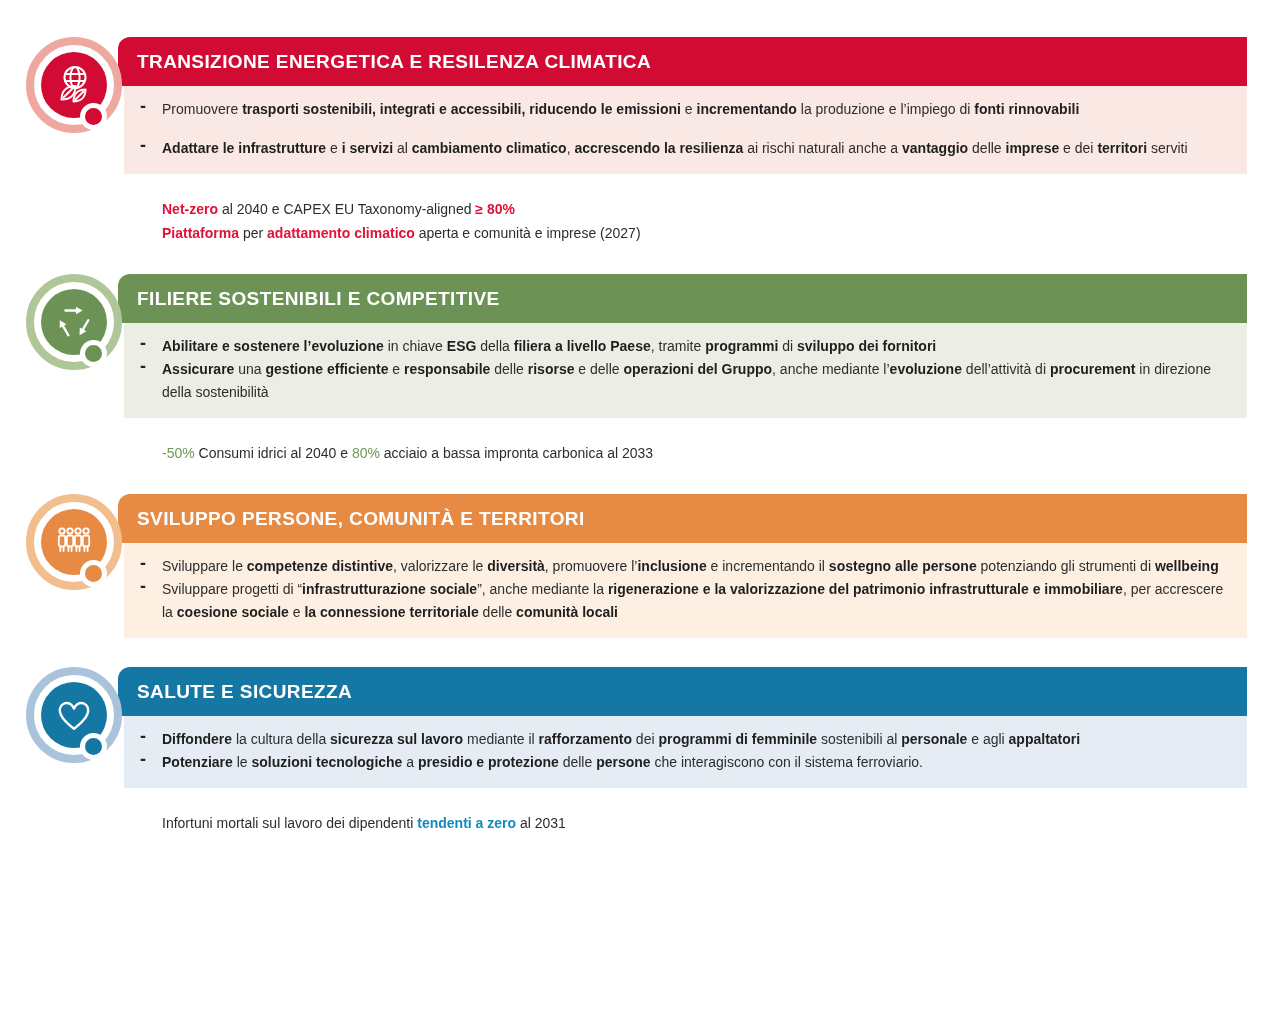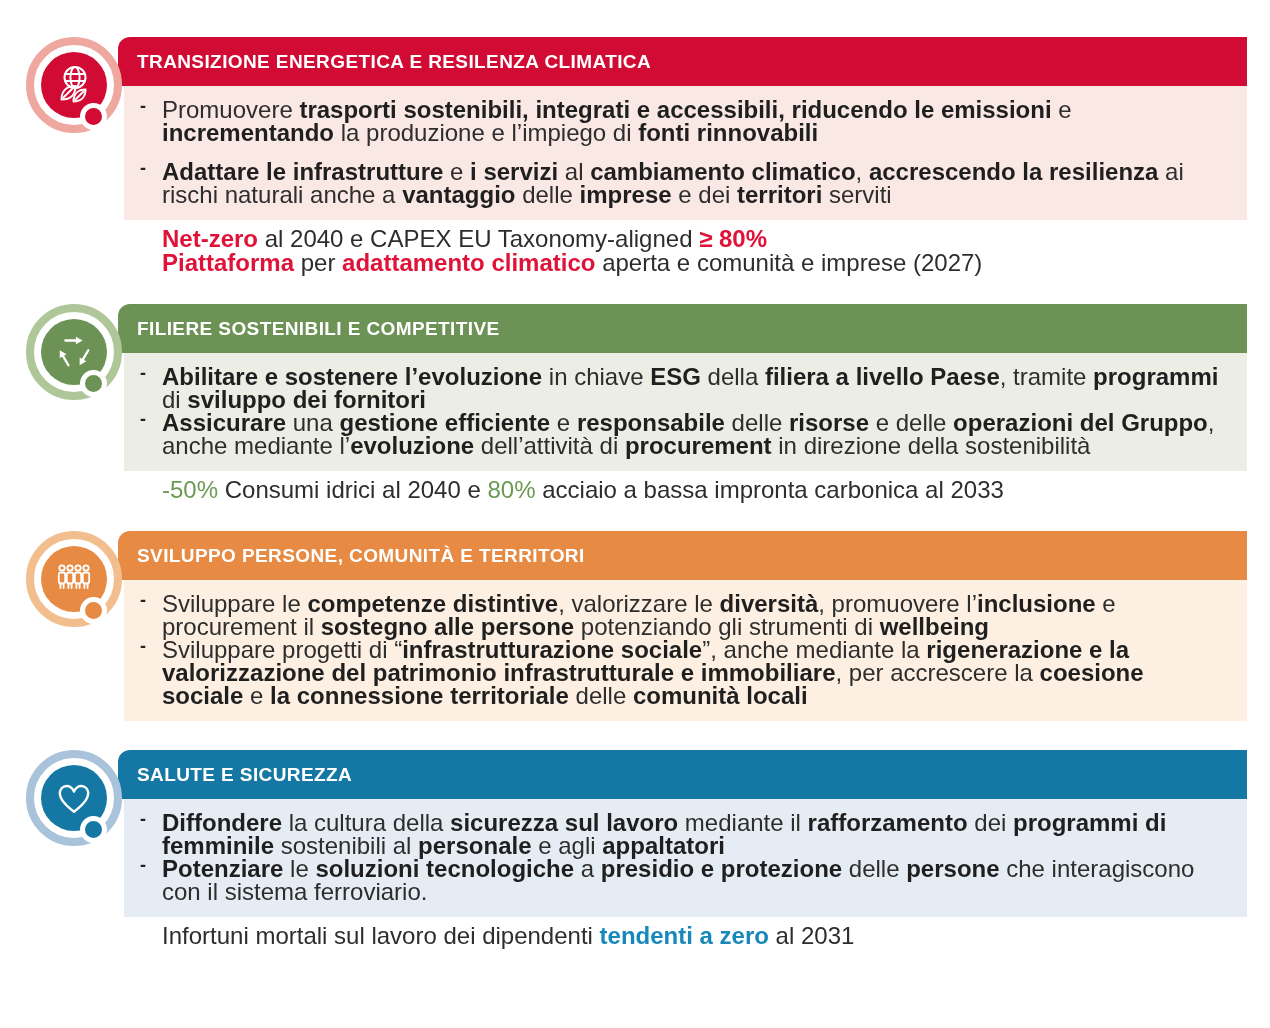--- a/index.html
+++ b/index.html
@@ -19,25 +19,25 @@
   
   .bar { margin-left:118px; margin-right:23px; margin-top:29px; height:49px;
          background:var(--main); border-top-left-radius:12px;
          display:flex; align-items:center; position:relative; z-index:1; }
   .title { color:#ffffff; font-size:19px; font-weight:700; letter-spacing:.4px; margin:0 0 0 19px; }
   
   .panel { margin-left:124px; margin-right:23px; background:var(--panel); padding:12px 18px 14px 16px; }
   .bullet { display:flex; }
   .loose .bullet + .bullet { margin-top:16px; }
   .dash { width:22px; flex:0 0 22px; font-weight:700; font-size:18px; transform:translateY(-2px); color:#222; }
-  .rich { margin:0; font-size:24px; line-height:23px; }
+  .rich { margin:0; font-size:14px; line-height:23px; }
   .rich .b { font-weight:700; color:#1f1f1f; }
   .rich .a { color:var(--accent); }
   
-  .kpis { margin-left:162px; margin-right:23px; padding-top:7px; }
+  .kpis { margin-left:162px; margin-right:23px; padding-top:23px; }
   .kpi { line-height:24px; }
   svg { display:block; }
 </style>
 </head>
 <body>
 
 <section class="sec loose" style="--main: #d10b33; --ring: #efa8a0; --panel: #fae8e4; --accent: #e01238;">
   <div class="badge">
     <span class="ring"></span>
     <span class="core">
@@ -144,21 +144,21 @@
       </svg>
     </span>
     <span class="dot"></span>
   </div>
   <div class="bar">
     <h2 class="title">SVILUPPO PERSONE, COMUNITÀ E TERRITORI</h2>
   </div>
   <div class="panel">
     <div class="bullet">
       <span class="dash">-</span>
-      <p class="rich"><span>Sviluppare le </span><span class="b">competenze distintive</span><span>, valorizzare le </span><span class="b">diversità</span><span>, promuovere l’</span><span class="b">inclusione</span><span> e procurement il </span><span class="b">sostegno alle persone</span><span> potenziando gli strumenti di </span><span class="b">wellbeing</span></p>
+      <p class="rich"><span>Sviluppare le </span><span class="b">competenze distintive</span><span>, valorizzare le </span><span class="b">diversità</span><span>, promuovere l’</span><span class="b">inclusione</span><span> e incrementando il </span><span class="b">sostegno alle persone</span><span> potenziando gli strumenti di </span><span class="b">wellbeing</span></p>
     </div>
     <div class="bullet">
       <span class="dash">-</span>
       <p class="rich"><span>Sviluppare progetti di “</span><span class="b">infrastrutturazione sociale</span><span>”, anche mediante la </span><span class="b">rigenerazione e la valorizzazione del patrimonio infrastrutturale e immobiliare</span><span>, per accrescere la </span><span class="b">coesione sociale</span><span> e </span><span class="b">la connessione territoriale</span><span> delle </span><span class="b">comunità locali</span></p>
     </div>
   </div>
 </section>
 
 <section class="sec" style="--main: #1578a4; --ring: #a9c3db; --panel: #e6ecf4; --accent: #1688b9;">
   <div class="badge">

